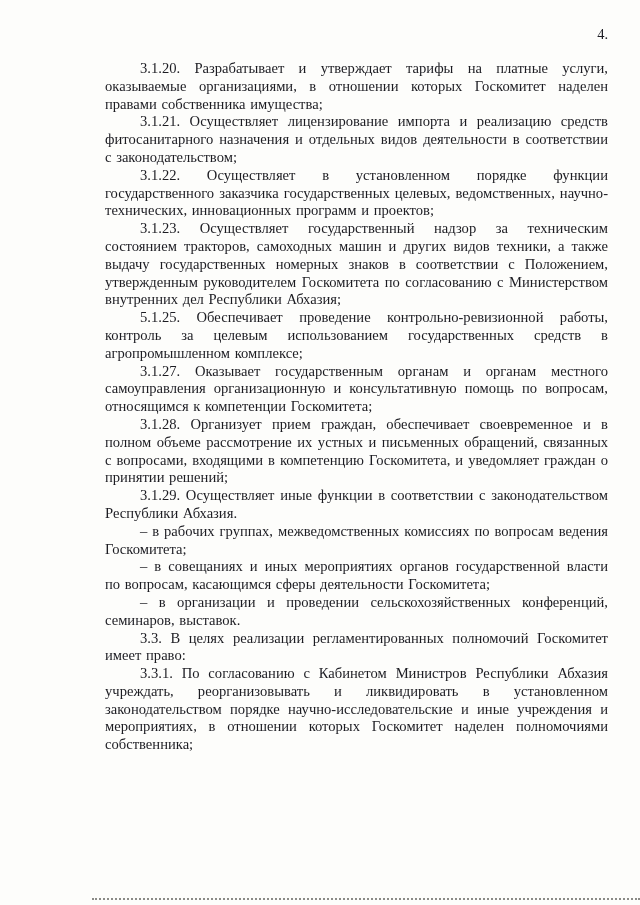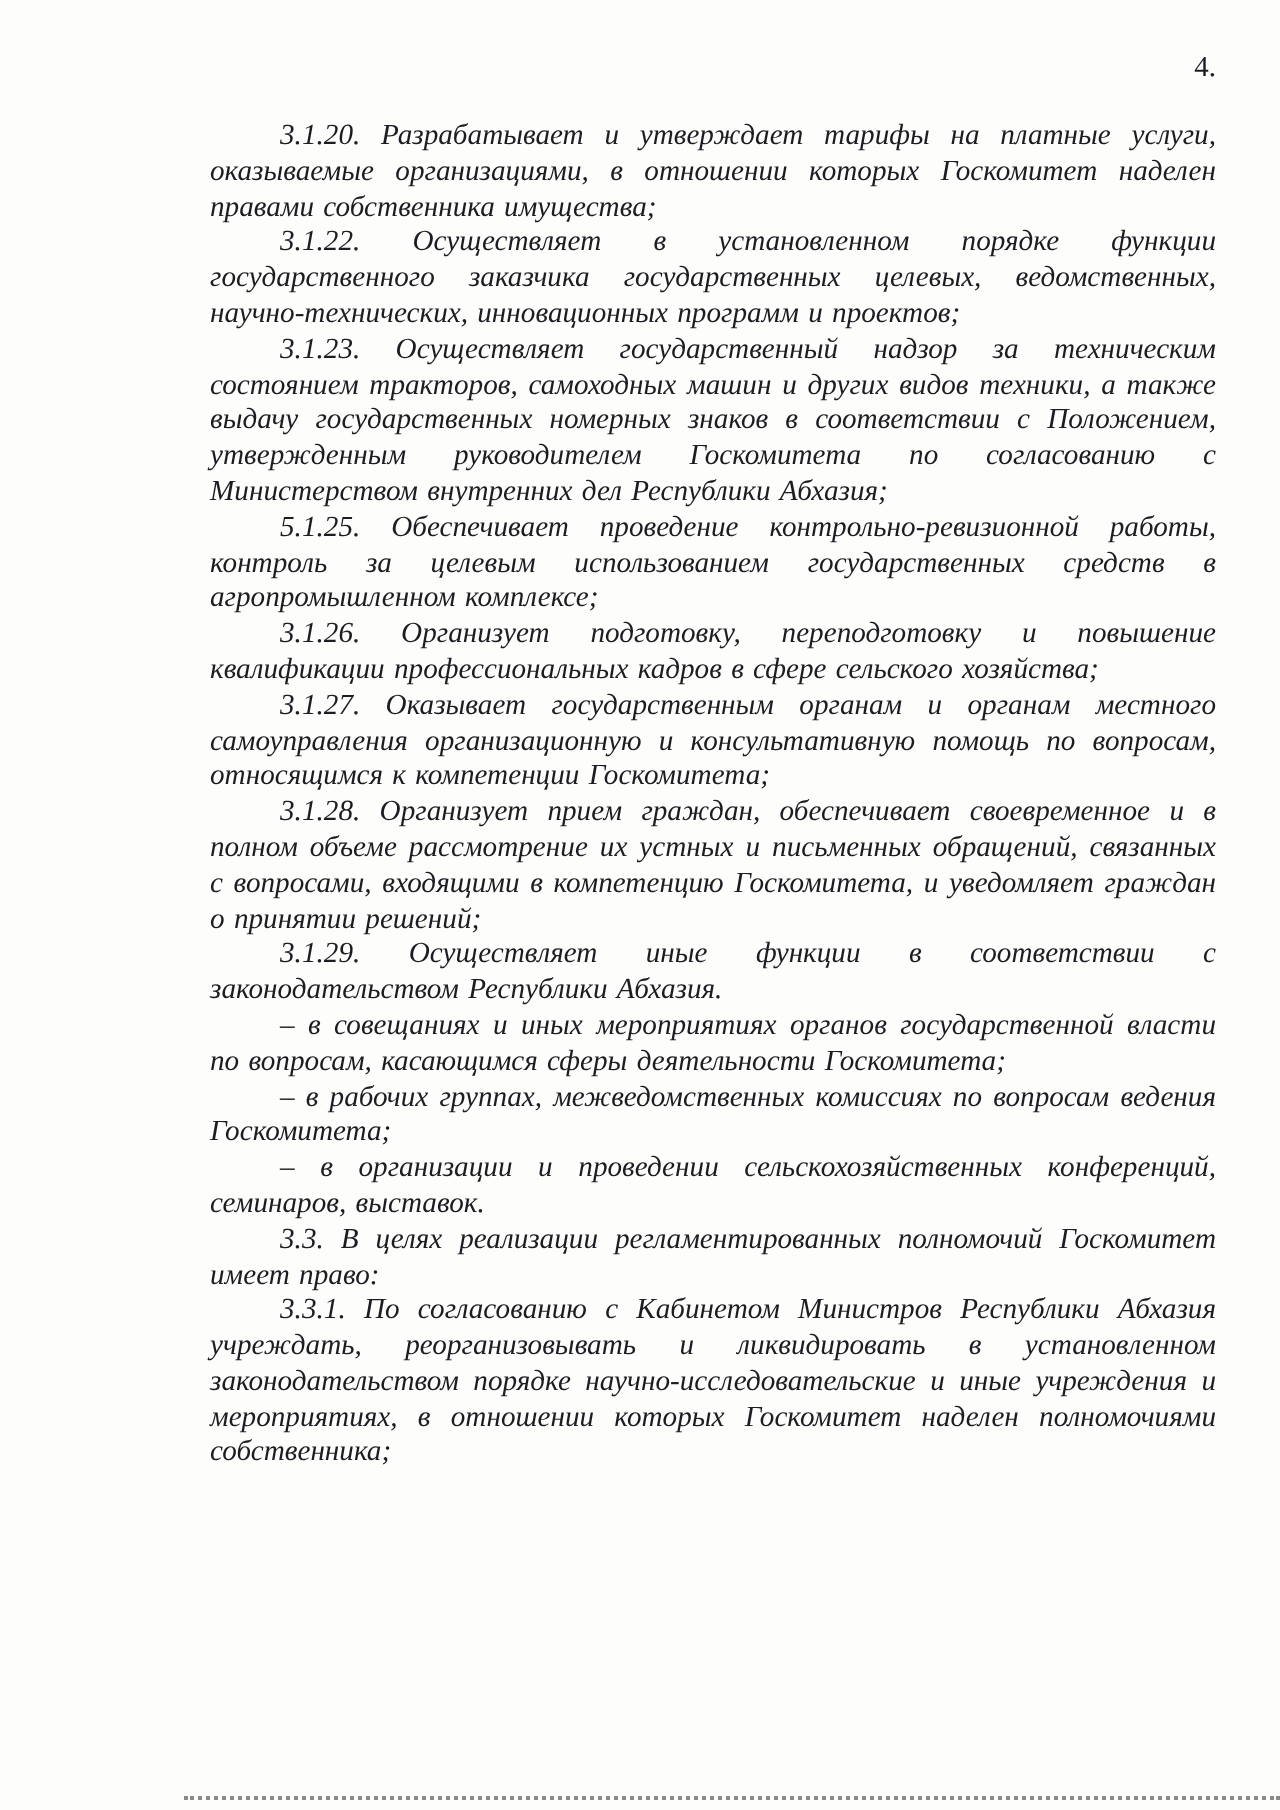--- a/index.html
+++ b/index.html
@@ -25,21 +25,20 @@
   .page-number {
     text-align: right;
     font-size: 14.5px;
     line-height: 16px;
     margin: 0 0 18px 0;
   }
   .doc-body {
     font-size: 14.6px;
     line-height: 17.8px;
     text-align: justify;
-    font-style: italic;
   }
   .para {
     margin: 0;
     text-indent: 35px;
     word-spacing: 1px;
   }
   .scan-artifact {
     position: absolute;
     left: 92px;
     right: 0;
@@ -48,27 +47,27 @@
     height: 0;
   }
 </style>
 </head>
 <body>
 
 <div class="page">
   <div class="page-number">4.</div>
   <div class="doc-body">
       <p class="para">3.1.20. Разрабатывает и утверждает тарифы на платные услуги, оказываемые организациями, в отношении которых Госкомитет наделен правами собственника имущества;</p>
+      <p class="para">3.1.21. Осуществляет лицензирование импорта и реализацию средств фитосанитарного назначения и отдельных видов деятельности в соответствии с законодательством;</p>
       <p class="para">3.1.22. Осуществляет в установленном порядке функции государственного заказчика государственных целевых, ведомственных, научно-технических, инновационных программ и проектов;</p>
       <p class="para">3.1.23. Осуществляет государственный надзор за техническим состоянием тракторов, самоходных машин и других видов техники, а также выдачу государственных номерных знаков в соответствии с Положением, утвержденным руководителем Госкомитета по согласованию с Министерством внутренних дел Республики Абхазия;</p>
       <p class="para">5.1.25. Обеспечивает проведение контрольно-ревизионной работы, контроль за целевым использованием государственных средств в агропромышленном комплексе;</p>
-      <p class="para">3.1.26. Организует подготовку, переподготовку и повышение квалификации профессиональных кадров в сфере сельского хозяйства;</p>
       <p class="para">3.1.27. Оказывает государственным органам и органам местного самоуправления организационную и консультативную помощь по вопросам, относящимся к компетенции Госкомитета;</p>
       <p class="para">3.1.28. Организует прием граждан, обеспечивает своевременное и в полном объеме рассмотрение их устных и письменных обращений, связанных с вопросами, входящими в компетенцию Госкомитета, и уведомляет граждан о принятии решений;</p>
       <p class="para">3.1.29. Осуществляет иные функции в соответствии с законодательством Республики Абхазия.</p>
+      <p class="para">– в рабочих группах, межведомственных комиссиях по вопросам ведения Госкомитета;</p>
       <p class="para">– в совещаниях и иных мероприятиях органов государственной власти по вопросам, касающимся сферы деятельности Госкомитета;</p>
-      <p class="para">– в рабочих группах, межведомственных комиссиях по вопросам ведения Госкомитета;</p>
       <p class="para">– в организации и проведении сельскохозяйственных конференций, семинаров, выставок.</p>
       <p class="para">3.3. В целях реализации регламентированных полномочий Госкомитет имеет право:</p>
       <p class="para">3.3.1. По согласованию с Кабинетом Министров Республики Абхазия учреждать, реорганизовывать и ликвидировать в установленном законодательством порядке научно-исследовательские и иные учреждения и мероприятиях, в отношении которых Госкомитет наделен полномочиями собственника;</p>
     </div>
   <div class="scan-artifact"></div>
 </div>
 
 </body></html>

